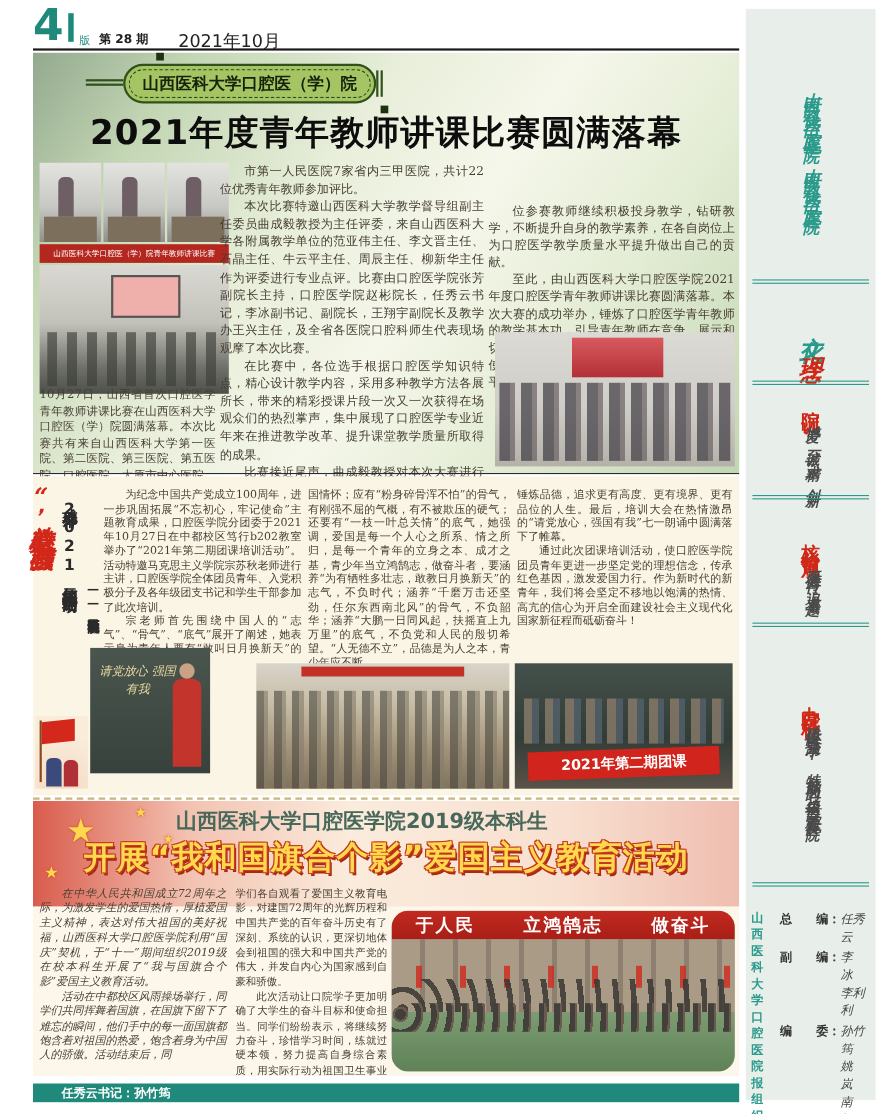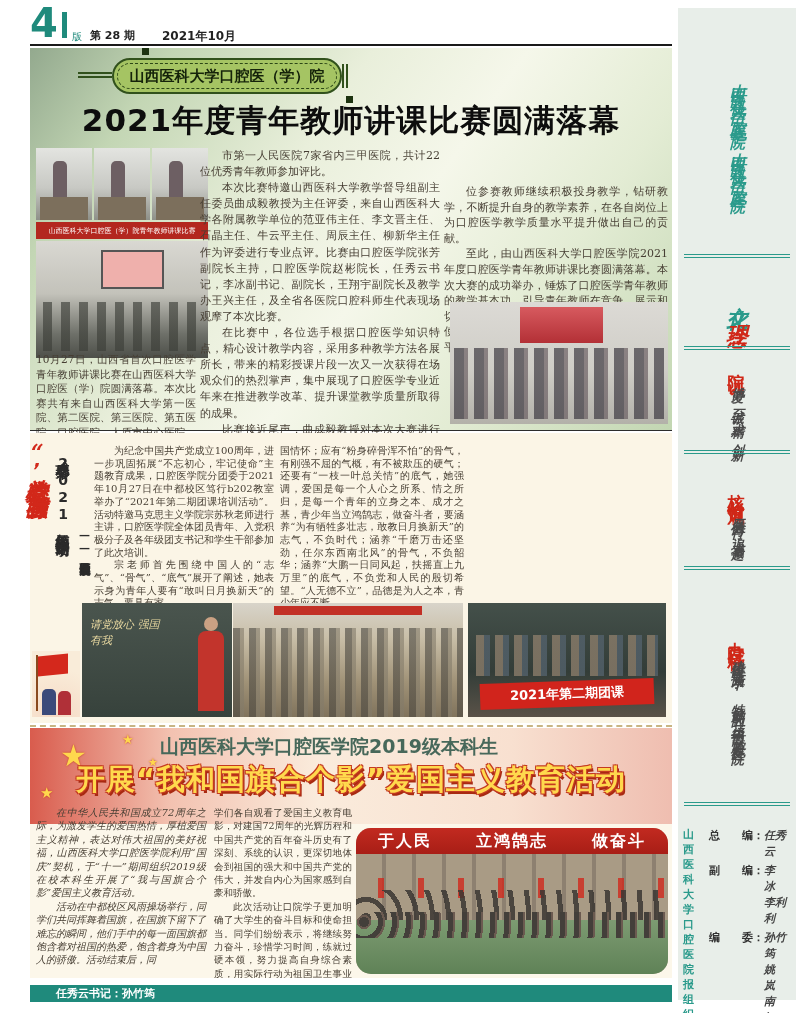--- a/index.html
+++ b/index.html
@@ -7,21 +7,21 @@
   #page { position:relative; width:800px; height:1013px; background:#ffffff;
           font-family:"DejaVu Serif", serif; overflow:hidden; }
 
   
   .logo-num { position:absolute; left:30px; top:2px; font-family:"DejaVu Sans", sans-serif;
               font-weight:bold; font-size:40px; color:#1f8a7c; line-height:42px; }
   .logo-bar { position:absolute; left:62px; top:12px; width:5px; height:26px; background:#1f8a7c; }
   .ed-label { position:absolute; left:72px; top:30px; font-size:10px; color:#1f8a7c; }
   .issue    { position:absolute; left:90px; top:28px; font-size:11px; font-weight:bold; color:#222;
               font-family:"DejaVu Sans", sans-serif; }
-  .pdate    { position:absolute; left:162px; top:28px; font-size:12px; font-weight:bold; color:#222;
+  .pdate    { position:absolute; left:162px; top:28px; font-size:16px; font-weight:normal; color:#222;
               font-family:"DejaVu Sans", sans-serif; }
   .header-rule { position:absolute; left:30px; top:44px; width:642px; height:2px; background:#1a1a1a; }
 
   
   .art1 { position:absolute; left:30px; top:48px; width:642px; height:382px;
           background:linear-gradient(125deg,#93a98e 0%,#c3d6b4 16%,#e9efdb 38%,#f5f7ea 55%,#e3ecd4 75%,#c2d6b2 100%); }
   .badge { position:absolute; left:82px; top:10px; width:230px; height:36px; background:#a5c463;
            border:2px solid #31511c; border-radius:18px; display:flex; align-items:center; justify-content:center;
            font-family:"DejaVu Sans", sans-serif; font-weight:bold; font-size:15px; color:#15230a; }
   .badge::after { content:""; position:absolute; inset:3px; border:1px dashed #2c4717; border-radius:14px; }
@@ -78,22 +78,22 @@
                  transform:skewY(-6deg); }
   .illus .pole { position:absolute; left:4px; top:4px; width:2px; height:56px; background:#8a4a1e; }
   .illus .fig1 { position:absolute; left:10px; bottom:2px; width:14px; height:26px; background:#3b4a7a;
                  border-radius:5px 5px 0 0; }
   .illus .fig2 { position:absolute; left:26px; bottom:2px; width:13px; height:24px; background:#b03038;
                  border-radius:5px 5px 0 0; }
   .a2col { position:absolute; top:12px; font-size:10px; line-height:12.7px; text-align:justify; color:#463e33; }
   .a2c1 { left:64px;  width:180px; }
   .a2c2 { left:250px; width:184px; }
   .a2c3 { left:440px; width:196px; }
-  .a2p1 { position:absolute; left:52px; top:170px; width:150px; height:114px;
-          background:linear-gradient(#4a554e,#37423c); overflow:hidden; }
+  .a2p1 { position:absolute; left:52px; top:156px; width:109px; height:114px;
+          background:linear-gradient(#4a554e,#37423c); overflow:hidden;text-align:center; }
   .a2p1 .chalk { position:absolute; left:8px; top:14px; width:70px; color:#e8d8a0; font-size:11px;
                  font-style:italic; line-height:16px; }
   .a2p1 .teacher { position:absolute; right:8px; top:28px; width:26px; height:80px; background:#c2342c;
                    border-radius:8px 8px 0 0; }
   .a2p1 .teacher::before { content:""; position:absolute; left:6px; top:-14px; width:14px; height:14px;
                    background:#caa183; border-radius:50%; }
   .a2p2 { position:absolute; left:203px; top:170px; width:230px; height:114px; position:absolute;
           background:linear-gradient(#d8d4ca 0%,#c9bfa8 30%,#9f9176 70%,#80735c 100%); overflow:hidden; }
   .a2p2 .ban { position:absolute; left:18%; top:3px; width:64%; height:9px; background:#c23026; }
   .a2p2 .students { position:absolute; left:0; bottom:0; width:100%; height:78%;
@@ -160,21 +160,21 @@
   .s-motto span.txt, .s-values span.txt, .s-goal span.txt { font-size:13px; letter-spacing:3px; }
   .s-values { flex:0 0 112px; gap:8px; }
   .s-goal { flex:0 0 232px; gap:6px; }
   .s-org { flex:1; justify-content:flex-start; padding-top:12px; }
   .org-title { text-align:center; font-family:"DejaVu Sans", sans-serif; font-weight:bold;
                font-size:11px; line-height:15px; color:#2a9a8b; }
   .org-rows { margin-top:10px; width:100%; padding:0 10px; }
   .org-row { display:flex; margin-bottom:3px; }
   .org-lbl { font-family:Liberation Serif, serif; font-weight:bold; font-size:11px; color:#333;
              white-space:nowrap; }
-  .org-names { font-size:11px; color:#444; font-style:italic; line-height:16px;font-weight:bold; }
+  .org-names { font-size:11px; color:#444; font-style:italic; line-height:16px; }
 </style>
 </head>
 <body>
 
 <div id="page">
 
   <div class="logo-num">4</div>
   <div class="logo-bar"></div>
   <div class="ed-label">版</div>
   <div class="issue">第 28 期</div>
@@ -227,20 +227,24 @@
       <div class="flag"></div>
       <div class="fig1"></div>
       <div class="fig2"></div>
     </div>
     <div class="a2col a2c1">
       <p>为纪念中国共产党成立100周年，进一步巩固拓展“不忘初心，牢记使命”主题教育成果，口腔医学院分团委于2021年10月27日在中都校区笃行b202教室举办了“2021年第二期团课培训活动”。活动特邀马克思主义学院宗苏秋老师进行主讲，口腔医学院全体团员青年、入党积极分子及各年级团支书记和学生干部参加了此次培训。</p>
       <p>宗老师首先围绕中国人的“志气”、“骨气”、“底气”展开了阐述，她表示身为青年人要有“敢叫日月换新天”的志气，要具有家</p>
     </div>
     <div class="a2col a2c2">
       <p style="text-indent:0;">国情怀；应有“粉身碎骨浑不怕”的骨气，有刚强不屈的气概，有不被欺压的硬气；还要有“一枝一叶总关情”的底气，她强调，爱国是每一个人心之所系、情之所归，是每一个青年的立身之本、成才之基，青少年当立鸿鹄志，做奋斗者，要涵养“为有牺牲多壮志，敢教日月换新天”的志气，不负时代；涵养“千磨万击还坚劲，任尔东西南北风”的骨气，不负韶华；涵养“大鹏一日同风起，扶摇直上九万里”的底气，不负党和人民的殷切希望。“人无德不立”，品德是为人之本，青少年应不断</p>
+    </div>
+    <div class="a2col a2c3">
+      <p style="text-indent:0;">锤炼品德，追求更有高度、更有境界、更有品位的人生。最后，培训大会在热情激昂的“请党放心，强国有我”七一朗诵中圆满落下了帷幕。</p>
+      <p>通过此次团课培训活动，使口腔医学院团员青年更进一步坚定党的理想信念，传承红色基因，激发爱国力行。作为新时代的新青年，我们将会坚定不移地以饱满的热情、高亢的信心为开启全面建设社会主义现代化国家新征程而砥砺奋斗！</p>
     </div>
     <div class="a2p1">
       <div class="chalk">请党放心 强国有我</div>
       <div class="teacher"></div>
     </div>
     <div class="a2p2">
       <div class="ban"></div>
       <div class="students"></div>
     </div>
     <div class="a2p3">

